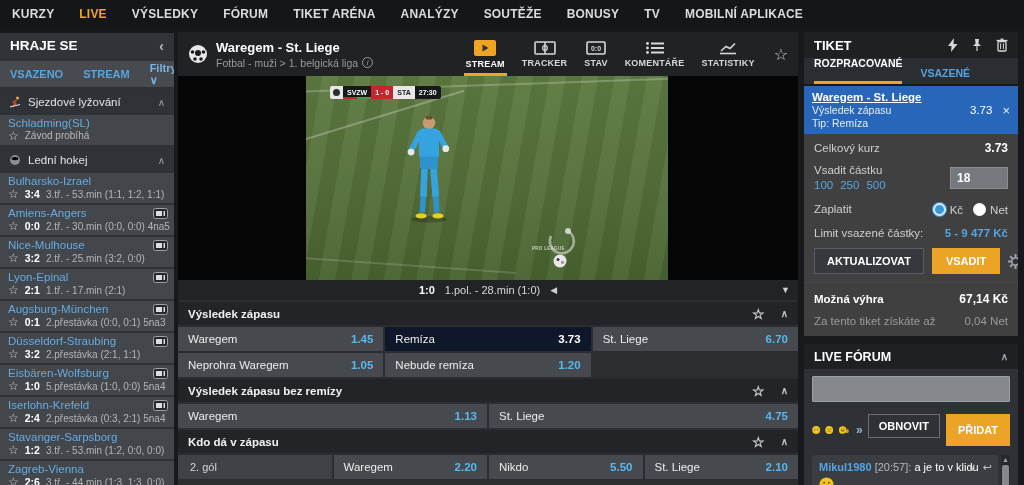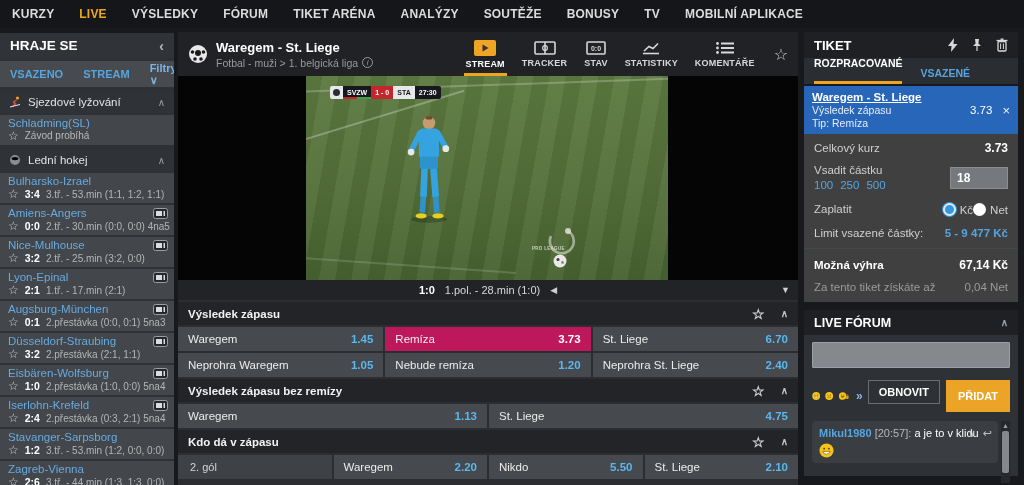--- a/index.html
+++ b/index.html
@@ -85,21 +85,21 @@
   .bh-icons { margin-left:auto; display:flex; align-items:center; gap:16px; }
   .bh-icons .star { font-size:14px; }
   .bh-icons .chev { color:#c0c0c0; font-size:10px; cursor:pointer; }
   .odds-row { display:grid; grid-template-columns:repeat(3,1fr); gap:2px; margin-top:2px; }
   .odds-row.two { grid-template-columns:1fr 1fr; }
   .odds-row.four { grid-template-columns:1fr 1fr 1fr 1fr; }
   .odds-cell { background:#46494e; height:24px; display:flex; align-items:center; justify-content:space-between;
                padding:0 10px; cursor:pointer; }
   .odds-cell .lbl { color:#ececec; font-size:11.5px; }
   .odds-cell .val { color:#58b8f0; font-size:11.5px; font-weight:bold; }
-  .odds-cell.selected { background:#be185d; }
+  .odds-cell.selected { background:#0f172a; }
   .odds-cell.selected .val { color:#fff; }
   .row-label { background:#3e4145; display:flex; align-items:center; padding:0 12px; color:#d5d5d5; font-size:11px; }
 
   
   .rpanel { position:absolute; top:32px; left:804px; width:214px; bottom:0; overflow:hidden; }
   .tk-header { height:26px; background:#1e2023; display:flex; align-items:center; padding:0 10px; }
   .tk-header .t { color:#fff; font-size:13px; font-weight:bold; }
   .tk-hicons { margin-left:auto; display:flex; align-items:center; gap:13px; }
   .tk-hicons svg { cursor:pointer; }
   .tk-tabs { height:26px; background:#2a2d31; display:flex; align-items:flex-end; gap:18px; padding:0 10px; }
@@ -114,21 +114,21 @@
   .tk-bet .odds { color:#fff; font-size:11.5px; }
   .tk-bet .x { color:#e6eef8; font-size:13px; cursor:pointer; }
   .tk-body { background:#404040; padding:7px 10px 9px; }
   .tk-row { display:flex; align-items:center; justify-content:space-between; margin-bottom:9px; }
   .tk-lab { color:#cfcfcf; font-size:11.5px; }
   .tk-val { color:#fff; font-size:12px; font-weight:bold; }
   .qstakes { display:flex; gap:7px; margin-top:3px; }
   .qstakes span { color:#56a5e0; font-size:11.5px; cursor:pointer; }
   .stake-input { width:58px; height:22px; background:#75787d; border:1px solid #8a8d92; color:#fff;
                  font-weight:bold; font-size:12px; padding:0 6px; font-family:"Liberation Sans",sans-serif; }
-  .radios { display:flex; align-items:flex-end; }
+  .radios { display:flex; align-items:flex-end; gap:10px; }
   .radio { width:13px; height:13px; border-radius:50%; display:inline-block; vertical-align:middle; cursor:pointer; }
   .radio.sel { background:#3498db; border:2px solid #dfe9f5; box-shadow:0 0 0 1px #3498db; }
   .radio.unsel { background:#fff; }
   .radio-lab { color:#cfcfcf; font-size:11.5px; margin-left:4px; }
   .limit-val { color:#56a5e0; font-size:11.5px; font-weight:bold; }
   .tk-btns { display:flex; align-items:center; gap:8px; margin-top:2px; }
   .btn-dark { height:26px; background:#35383d; border:1px solid #5a5d62; color:#fff; font-weight:bold;
               font-size:11px; padding:0 12px; cursor:pointer; font-family:"Liberation Sans",sans-serif; }
   .btn-orange { height:26px; background:#eca426; border:none; color:#fff; font-weight:bold; font-size:11px;
                 padding:0 14px; cursor:pointer; font-family:"Liberation Sans",sans-serif; }
@@ -325,21 +325,21 @@
             <svg width="15" height="11" viewBox="0 0 15 11">
               <rect x="0.5" y="0.5" width="14" height="10" rx="2" fill="#26282c" stroke="#9aa0a6"></rect>
               <rect x="3" y="3" width="6" height="5" fill="#d9dde1"></rect>
               <rect x="10.5" y="3" width="1.5" height="5" fill="#d9dde1"></rect>
             </svg>
           </span>
           <div class="m-name">Eisbären-Wolfsburg</div>
           <div class="sb-row2">
             <span class="star">☆</span>
             <span class="m-score">1:0</span>
-            <span class="m-status">2.přestávka (1:0, 0:0) 5na4</span>
+            <span class="m-status">5.přestávka (1:0, 0:0) 5na4</span>
           </div>
         </div>
 
         <div class="sb-match">
           <span class="tv-badge">
             <svg width="15" height="11" viewBox="0 0 15 11">
               <rect x="0.5" y="0.5" width="14" height="10" rx="2" fill="#26282c" stroke="#9aa0a6"></rect>
               <rect x="3" y="3" width="6" height="5" fill="#d9dde1"></rect>
               <rect x="10.5" y="3" width="1.5" height="5" fill="#d9dde1"></rect>
             </svg>
@@ -410,35 +410,35 @@
         </div>
         <div class="mh-tab">
           <svg width="20" height="14" viewBox="0 0 20 14">
             <rect x="1" y="1" width="18" height="12" rx="1" fill="none" stroke="#d8d8d8" stroke-width="1.6"></rect>
             <text x="10" y="10" font-size="7" fill="#d8d8d8" text-anchor="middle" font-weight="bold">0:0</text>
           </svg>
           <span class="lbl">STAV</span>
         </div>
         <div class="mh-tab">
           <svg width="20" height="14" viewBox="0 0 20 14">
-            <path d="M2 12.5h16" stroke="#d8d8d8" stroke-width="1.6"></path>
-            <path d="M3 10l5-4.5 4 2 5-5" stroke="#d8d8d8" stroke-width="1.6" fill="none"></path>
-          </svg>
-          <span class="lbl">STATISTIKY</span>
-        </div>
-        <div class="mh-tab">
-          <svg width="20" height="14" viewBox="0 0 20 14">
             <circle cx="2.5" cy="2.5" r="1.4" fill="#d8d8d8"></circle>
               <line x1="6" y1="2.5" x2="19" y2="2.5" stroke="#d8d8d8" stroke-width="2"></line>
             <circle cx="2.5" cy="7" r="1.4" fill="#d8d8d8"></circle>
               <line x1="6" y1="7" x2="19" y2="7" stroke="#d8d8d8" stroke-width="2"></line>
             <circle cx="2.5" cy="11.5" r="1.4" fill="#d8d8d8"></circle>
               <line x1="6" y1="11.5" x2="19" y2="11.5" stroke="#d8d8d8" stroke-width="2"></line>
           </svg>
           <span class="lbl">KOMENTÁŘE</span>
+        </div>
+        <div class="mh-tab">
+          <svg width="20" height="14" viewBox="0 0 20 14">
+            <path d="M2 12.5h16" stroke="#d8d8d8" stroke-width="1.6"></path>
+            <path d="M3 10l5-4.5 4 2 5-5" stroke="#d8d8d8" stroke-width="1.6" fill="none"></path>
+          </svg>
+          <span class="lbl">STATISTIKY</span>
         </div>
         <span class="mh-star">☆</span>
       </div>
     </div>
 
     <div class="player">
       <div class="video">
         <div class="pitchline l0"></div>
         <div class="pitchline l1"></div>
         <div class="pitchline l2"></div>
@@ -521,24 +521,20 @@
         <div class="odds-cell">
           <span class="lbl">Neprohra Waregem</span>
           <span class="val">1.05</span>
         </div>
 
         <div class="odds-cell">
           <span class="lbl">Nebude remíza</span>
           <span class="val">1.20</span>
         </div>
 
-        <div class="odds-cell">
-          <span class="lbl">Neprohra St. Liege</span>
-          <span class="val">2.40</span>
-        </div>
       </div>
 
     <div class="bet-header">
       <span>Výsledek zápasu bez remízy</span>
       <span class="bh-icons">
         <span class="star">☆</span>
         <span class="chev">∧</span>
       </span>
     </div>
     <div class="odds-row two">
@@ -639,20 +635,39 @@
         <span class="tk-lab">Zaplatit</span>
         <span class="radios">
           <span><span class="radio sel"></span><span class="radio-lab">Kč</span></span>
           <span><span class="radio unsel"></span><span class="radio-lab">Net</span></span>
         </span>
       </div>
       <div class="tk-row">
         <span class="tk-lab">Limit vsazené částky:</span>
         <span class="limit-val">5 - 9 477 Kč</span>
       </div>
+      <div class="tk-btns">
+        <button class="btn-dark">AKTUALIZOVAT</button>
+        <button class="btn-orange">VSADIT</button>
+        <span class="gear">
+          <svg width="15" height="15" viewBox="0 0 14 14">
+            <g stroke="#9aa0a6" stroke-width="2">
+              <line x1="7" y1="0" x2="7" y2="4"></line>
+                <line x1="7" y1="10" x2="7" y2="14"></line>
+              <line x1="0" y1="7" x2="4" y2="7"></line>
+                <line x1="10" y1="7" x2="14" y2="7"></line>
+              <line x1="2" y1="2" x2="4.8" y2="4.8"></line>
+                <line x1="9.2" y1="9.2" x2="12" y2="12"></line>
+              <line x1="12" y1="2" x2="9.2" y2="4.8"></line>
+                <line x1="2" y1="12" x2="4.8" y2="9.2"></line>
+            </g>
+            <circle cx="7" cy="7" r="3.4" fill="#2e3135" stroke="#9aa0a6" stroke-width="1.5"></circle>
+          </svg>
+        </span>
+      </div>
       <div class="tk-sep"></div>
       <div class="tk-row">
         <span class="tk-lab b">Možná výhra</span>
         <span class="tk-val">67,14 Kč</span>
       </div>
       <div class="tk-row" style="margin-bottom:0;">
         <span class="tk-muted">Za tento tiket získáte až</span>
         <span class="tk-muted">0,04 Net</span>
       </div>
     </div>

